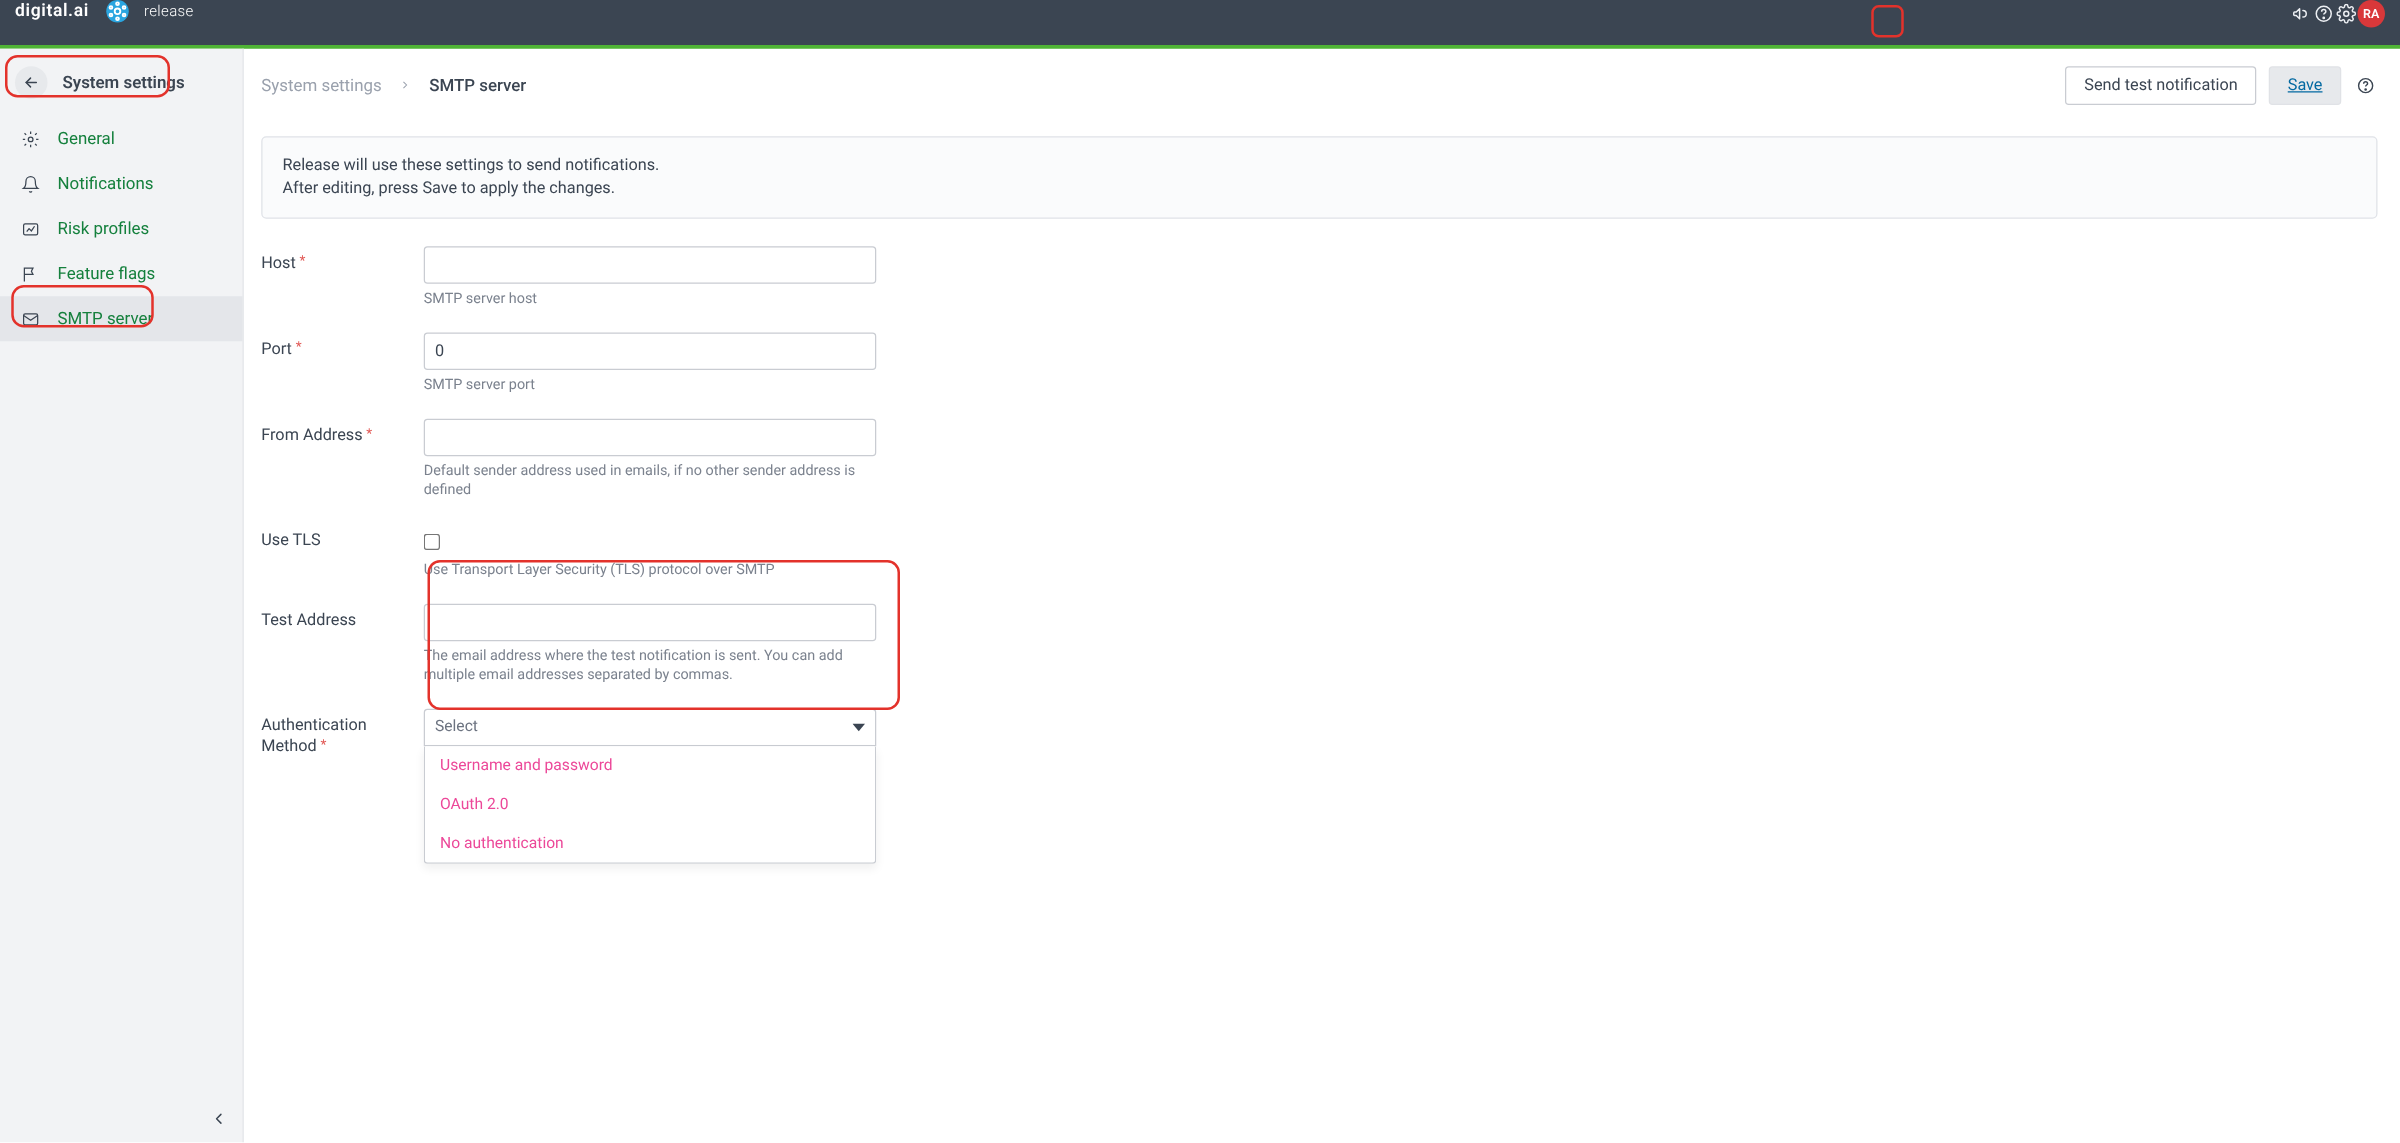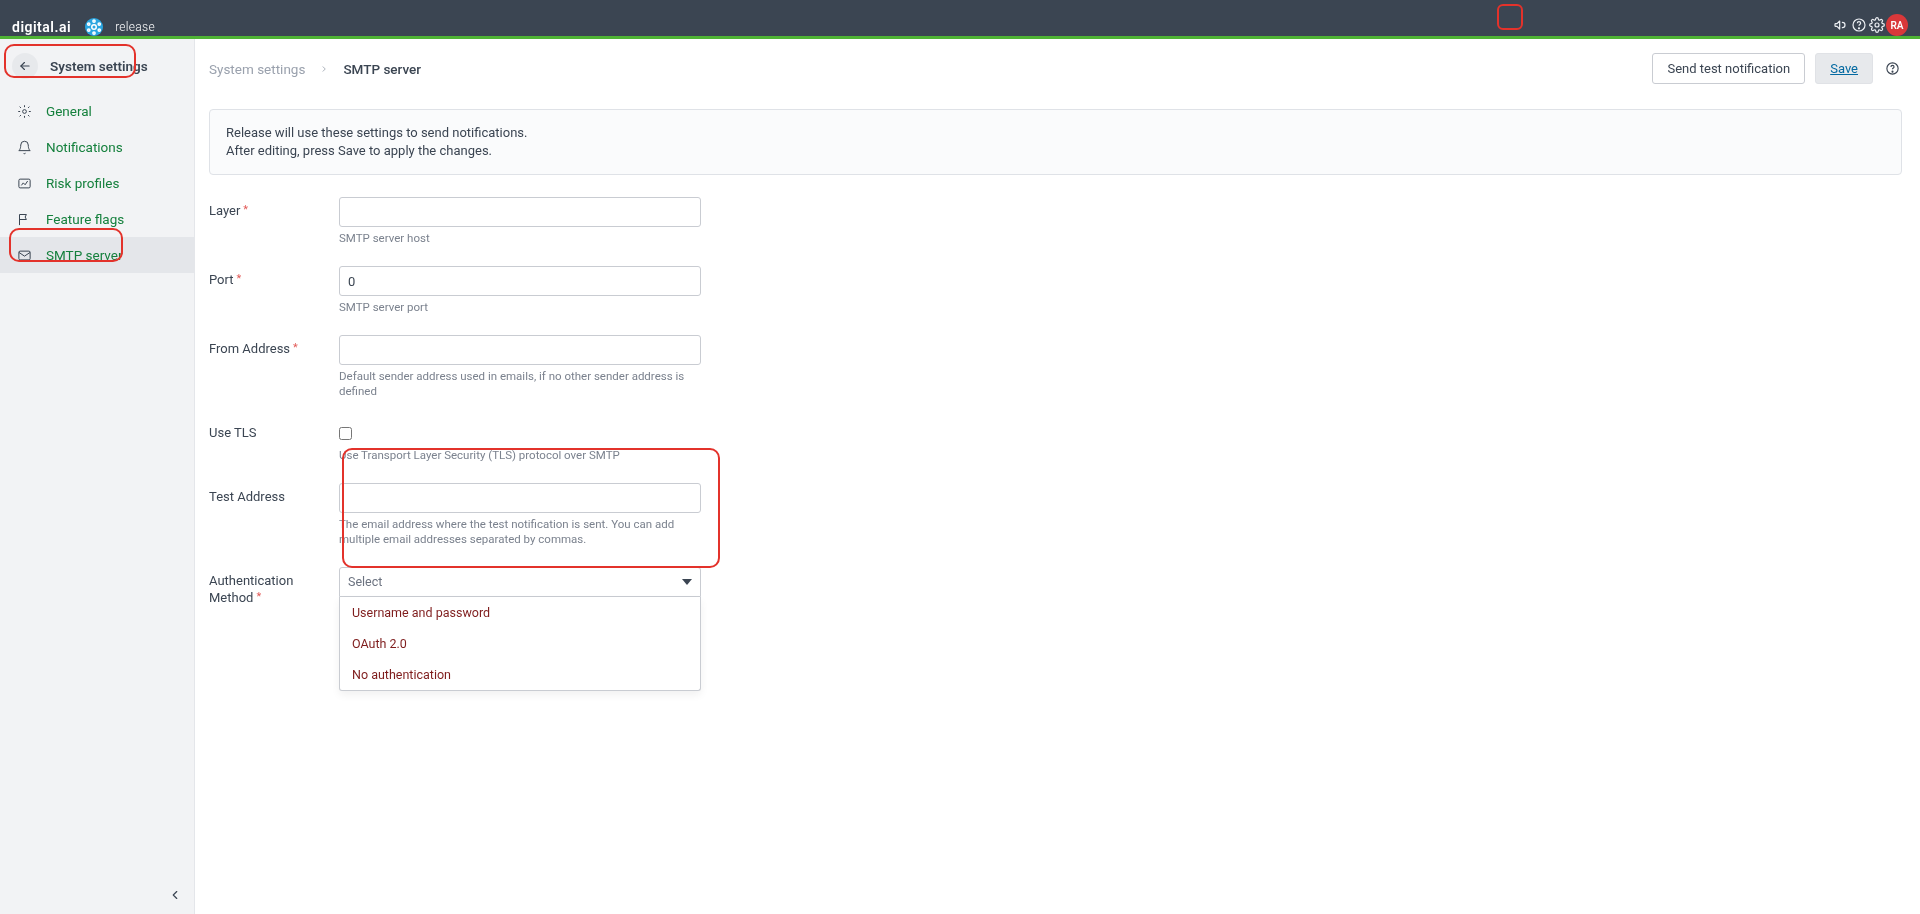--- a/index.html
+++ b/index.html
@@ -1,20 +1,20 @@
 <!DOCTYPE html>
 <html><head>
 <meta charset="utf-8">
 <style>
   * { box-sizing: border-box; margin: 0; padding: 0; font-family: -apple-system, BlinkMacSystemFont, "Segoe UI", Roboto, Arial, sans-serif; }
   html, body { width: 100%; height: 100%; background: #ffffff; }
   body { display: flex; flex-direction: column; height: 914px; width: 1920px; overflow: hidden; }
 
   
-  .topbar { height: 36px; background: #3b4552; display: flex; align-items: flex-end; padding: 0 12px; color: #fff; }
+  .topbar { height: 36px; background: #3b4552; display: flex; align-items: flex-start; padding: 0 12px; color: #fff; }
   .topbar .brand { display: flex; align-items: center; gap: 8px; font-size: 15px; }
   .brand-logo { font-weight: 600; letter-spacing: 0.5px; font-size: 14px; display:flex; align-items:center; gap:2px;}
   .brand-prod-icon { width:18px; height:18px; border-radius:50%; background:#2aa5e0; display:inline-flex; align-items:center; justify-content:center; font-size:11px; color:#fff; margin-left:6px;}
   .brand-product { font-weight:300; margin-left:4px; letter-spacing:0.3px; font-size:12px;}
   .topbar-spacer { flex: 1; }
   .topbar-icons { display:flex; align-items:center; }
   .top-ico { width:18px; height:18px; display:inline-flex; align-items:center; justify-content:center; cursor:pointer; color:#eceff3; }
   .top-ico svg { width:16px; height:16px; stroke:#eceff3; }
   .avatar { width:22px; height:22px; border-radius:50%; background:#d9383a; color:#fff; font-size:10px; font-weight:600; display:inline-flex; align-items:center; justify-content:center; cursor:pointer; }
   .greenbar { height:3px; background:#4fb335; }
@@ -53,21 +53,21 @@
   .frow { display:flex; align-items:flex-start; margin-bottom:8px; }
   .frow .flabel { width:130px; padding-top:6px; font-size:13px; color:#3b4552; }
   .flabel .req { color:#e25b58; margin-left:3px; font-size:11px; position:relative; top:-2px;}
   .fcol { width:362px; }
   .finput { width:362px; height:30px; border:1px solid #c9ccd2; border-radius:3px; padding:0 8px; font-size:13px; color:#3b4552; }
   .fhelp { font-size:11.5px; color:#7b828e; margin-top:4px; margin-bottom:12px; line-height:1.3; max-width:362px;}
   .fcheck { margin-top:8px; }
   .fselect { width:362px; height:30px; border:1px solid #c9ccd2; border-radius:3px 3px 0 0; padding:0 8px; font-size:12.5px; color:#6c7380; display:flex; align-items:center; justify-content:space-between; cursor:pointer; background:#fff; border-bottom:1px solid #c9ccd2;}
   .fselect svg{ width:10px; height:10px; fill:#3b4552;}
   .dropdown { width:362px; border:1px solid #c9ccd2; border-top:none; border-radius:0 0 3px 3px; background:#fff; box-shadow:0 4px 8px rgba(0,0,0,.06);}
-  .dropdown .opt { padding:8px 12px; font-size:12.5px; color:#7f1d1d; cursor:pointer;}
+  .dropdown .opt { padding:8px 12px; font-size:12.5px; color:#ec4899; cursor:pointer;}
 
   
   .annot { position:absolute; border:2.5px solid #e3322b; border-radius:10px; pointer-events:none; z-index:50;}
 </style>
 </head>
 <body>
 
 <div class="annot" style="left:4px; top:44px; width:132px; height:34px;"></div>
 <div class="annot" style="left:9px;  top:228px; width:114px; height:34px;"></div>
 <div class="annot" style="left:342px; top:448px; width:378px; height:120px;"></div>
@@ -205,21 +205,21 @@
       </span>
     </div>
 
     <div class="form-area">
       <div class="info-box">
         <p>Release will use these settings to send notifications.</p>
         <p>After editing, press Save to apply the changes.</p>
       </div>
 
       <div class="frow">
-        <div class="flabel"><span>Layer</span><span class="req">*</span></div>
+        <div class="flabel"><span>Host</span><span class="req">*</span></div>
         <div class="fcol">
           <input class="finput" type="text" value="" style="">
           <div class="fhelp">SMTP server host</div>
         </div>
       </div>
 
       <div class="frow">
         <div class="flabel"><span>Port</span><span class="req">*</span></div>
         <div class="fcol">
           <input class="finput" type="text" value="0" style="">

